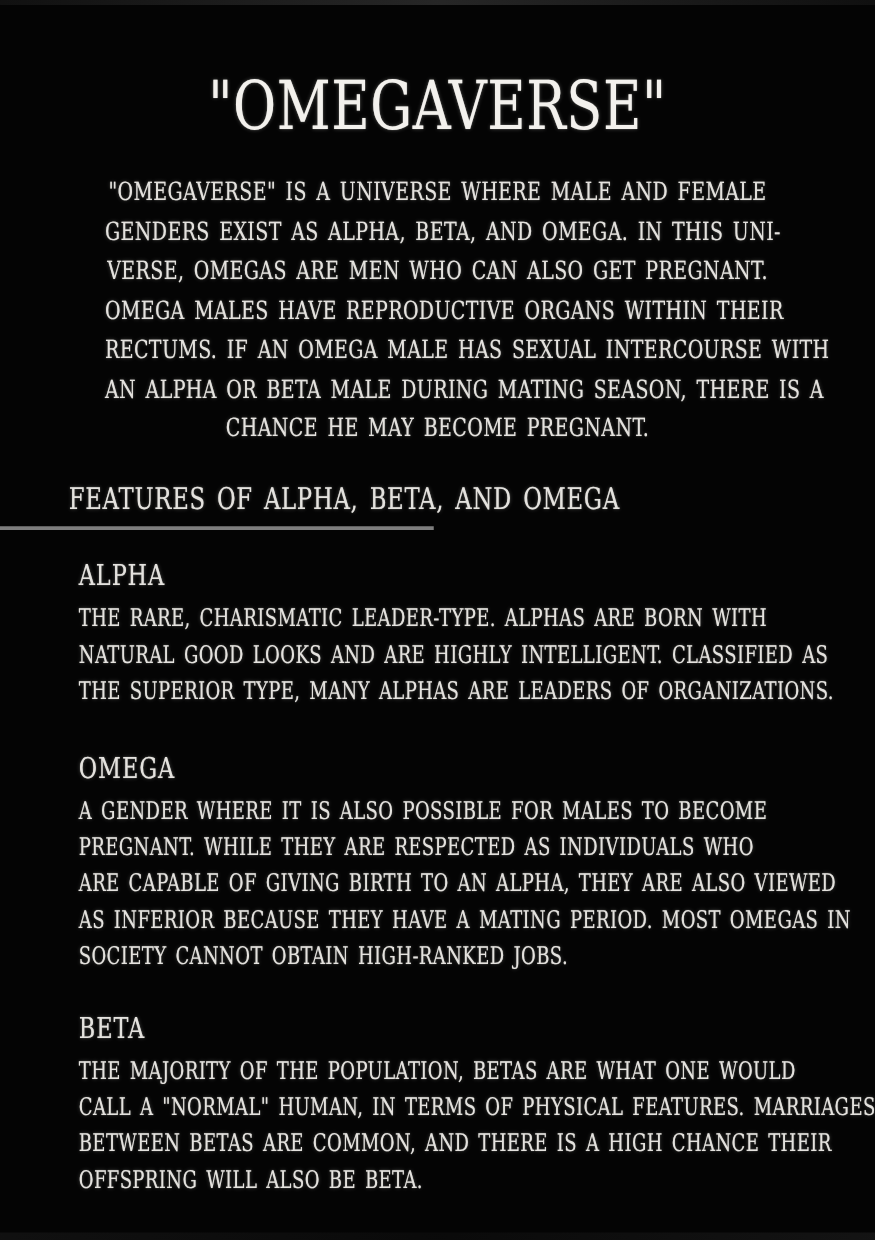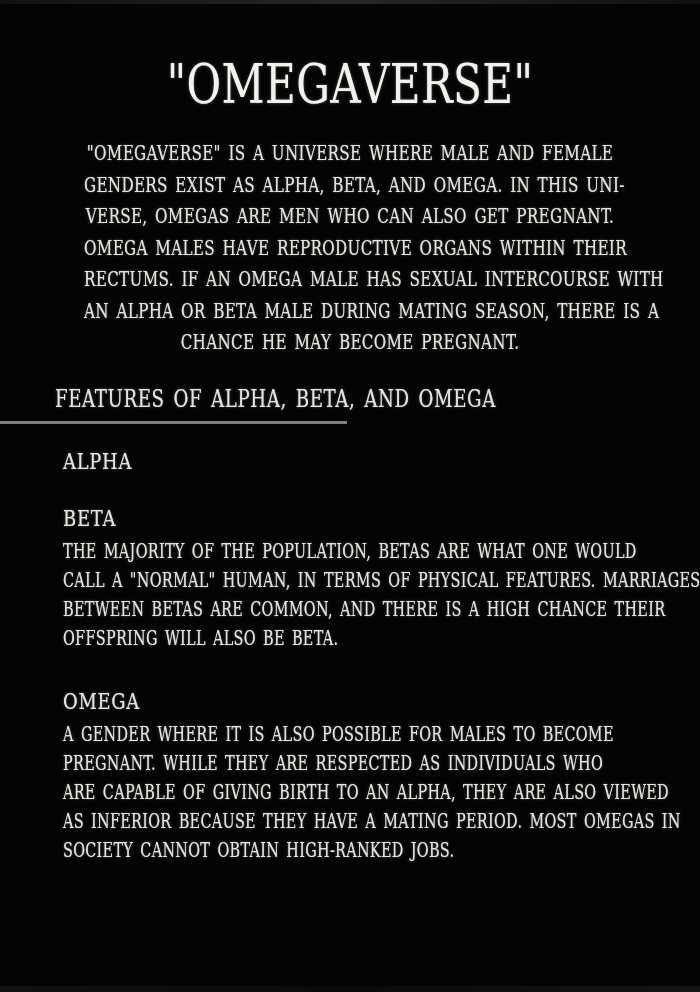--- a/index.html
+++ b/index.html
@@ -127,36 +127,41 @@
     <div class="line center glow">AN ALPHA OR BETA MALE DURING MATING SEASON, THERE IS A</div>
     <div class="line center glow">CHANCE HE MAY BECOME PREGNANT.</div>
   </div>
 
   <h2 class="features-heading glow">FEATURES OF ALPHA, BETA, AND OMEGA</h2>
 
   <div class="divider"></div>
 
   <section>
     <h3 class="section-heading alpha glow">ALPHA</h3>
-  </section>
-
-  <section>
-    <h3 class="section-heading beta glow">BETA</h3>
     <div class="section-body">
-      <div class="line left glow">THE MAJORITY OF THE POPULATION, BETAS ARE WHAT ONE WOULD</div>
-      <div class="line left glow">CALL A "NORMAL" HUMAN, IN TERMS OF PHYSICAL FEATURES. MARRIAGES</div>
-      <div class="line left glow">BETWEEN BETAS ARE COMMON, AND THERE IS A HIGH CHANCE THEIR</div>
-      <div class="line left glow">OFFSPRING WILL ALSO BE BETA.</div>
+      <div class="line left glow">THE RARE, CHARISMATIC LEADER-TYPE. ALPHAS ARE BORN WITH</div>
+      <div class="line left glow">NATURAL GOOD LOOKS AND ARE HIGHLY INTELLIGENT. CLASSIFIED AS</div>
+      <div class="line left glow">THE SUPERIOR TYPE, MANY ALPHAS ARE LEADERS OF ORGANIZATIONS.</div>
     </div>
   </section>
 
   <section>
     <h3 class="section-heading omega glow">OMEGA</h3>
     <div class="section-body">
       <div class="line left glow">A GENDER WHERE IT IS ALSO POSSIBLE FOR MALES TO BECOME</div>
       <div class="line left glow">PREGNANT. WHILE THEY ARE RESPECTED AS INDIVIDUALS WHO</div>
       <div class="line left glow">ARE CAPABLE OF GIVING BIRTH TO AN ALPHA, THEY ARE ALSO VIEWED</div>
       <div class="line left glow">AS INFERIOR BECAUSE THEY HAVE A MATING PERIOD. MOST OMEGAS IN</div>
       <div class="line left glow">SOCIETY CANNOT OBTAIN HIGH-RANKED JOBS.</div>
     </div>
   </section>
 
+  <section>
+    <h3 class="section-heading beta glow">BETA</h3>
+    <div class="section-body">
+      <div class="line left glow">THE MAJORITY OF THE POPULATION, BETAS ARE WHAT ONE WOULD</div>
+      <div class="line left glow">CALL A "NORMAL" HUMAN, IN TERMS OF PHYSICAL FEATURES. MARRIAGES</div>
+      <div class="line left glow">BETWEEN BETAS ARE COMMON, AND THERE IS A HIGH CHANCE THEIR</div>
+      <div class="line left glow">OFFSPRING WILL ALSO BE BETA.</div>
+    </div>
+  </section>
+
 </div>
 
 </body></html>

